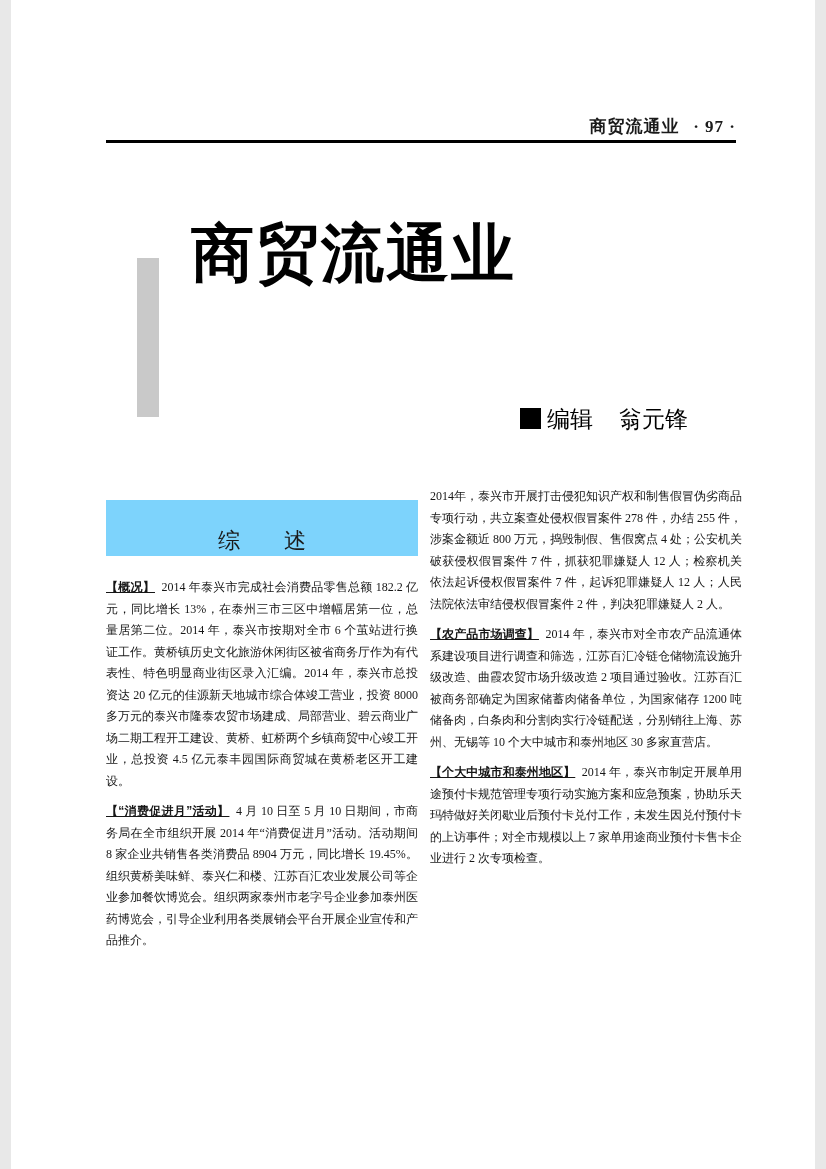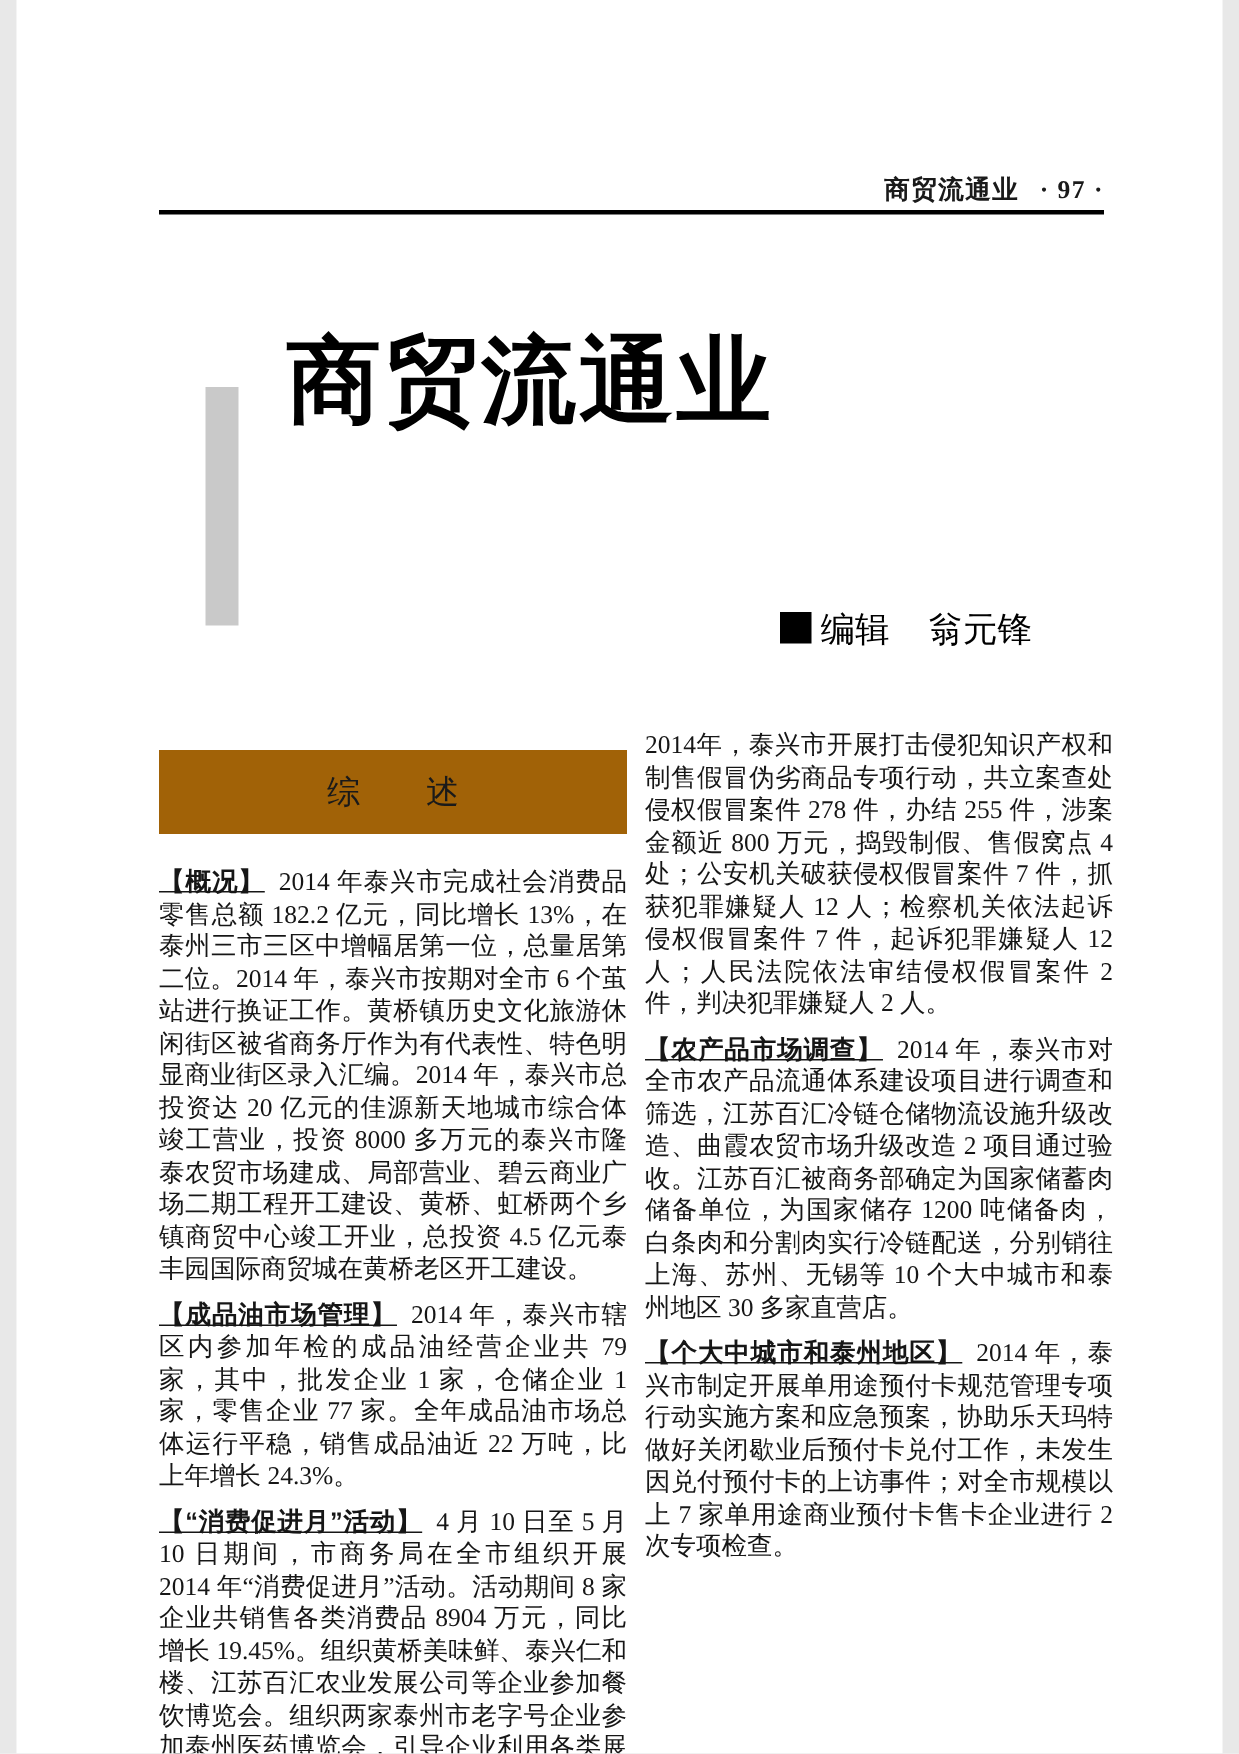--- a/index.html
+++ b/index.html
@@ -69,32 +69,32 @@
   
   .col {
     position: absolute;
     width: 312px;
   }
   .col-left  { left: 95px;  top: 500px; }
   .col-right { left: 419px; top: 486px; }
 
   .overview-box {
     height: 56px;
-    background: #a16207;
+    background: #7dd3fc;
     display: flex;
-    align-items: center;
+    align-items: flex-end;
     justify-content: center;
     font-family: "Liberation Sans", sans-serif;
     font-size: 22px;
     color: #1a1a1a;
     margin-bottom: 21px;
   }
 
   .para {
-    font-size: 17px;
+    font-size: 12px;
     line-height: 21.5px;
     text-align: justify;
     margin: 0 0 9px 0;
   }
   .para-head {
     font-weight: bold;
     font-family: "Liberation Sans", sans-serif;
     text-decoration: underline;
   }
   .para-head:not(:empty) { margin-right: 0.55em; }
@@ -119,23 +119,20 @@
 
   <div class="col col-left">
     <div class="overview-box">
       <span>综　　述</span>
     </div>
 
     <p class="para">
       <span class="para-head">【概况】</span><span>2014 年泰兴市完成社会消费品零售总额 182.2 亿元，同比增长 13%，在泰州三市三区中增幅居第一位，总量居第二位。2014 年，泰兴市按期对全市 6 个茧站进行换证工作。黄桥镇历史文化旅游休闲街区被省商务厅作为有代表性、特色明显商业街区录入汇编。2014 年，泰兴市总投资达 20 亿元的佳源新天地城市综合体竣工营业，投资 8000 多万元的泰兴市隆泰农贸市场建成、局部营业、碧云商业广场二期工程开工建设、黄桥、虹桥两个乡镇商贸中心竣工开业，总投资 4.5 亿元泰丰园国际商贸城在黄桥老区开工建设。</span>
     </p>
 
-    <p class="para">
-      <span class="para-head">【成品油市场管理】</span><span>2014 年，泰兴市辖区内参加年检的成品油经营企业共 79 家，其中，批发企业 1 家，仓储企业 1 家，零售企业 77 家。全年成品油市场总体运行平稳，销售成品油近 22 万吨，比上年增长 24.3%。</span>
-    </p>
 
     <p class="para">
       <span class="para-head">【“消费促进月”活动】</span><span>4 月 10 日至 5 月 10 日期间，市商务局在全市组织开展 2014 年“消费促进月”活动。活动期间 8 家企业共销售各类消费品 8904 万元，同比增长 19.45%。组织黄桥美味鲜、泰兴仁和楼、江苏百汇农业发展公司等企业参加餐饮博览会。组织两家泰州市老字号企业参加泰州医药博览会，引导企业利用各类展销会平台开展企业宣传和产品推介。</span>
     </p>
 
   </div>
 
   <div class="col col-right">
     <p class="para">
       <span class="para-head"></span><span>2014年，泰兴市开展打击侵犯知识产权和制售假冒伪劣商品专项行动，共立案查处侵权假冒案件 278 件，办结 255 件，涉案金额近 800 万元，捣毁制假、售假窝点 4 处；公安机关破获侵权假冒案件 7 件，抓获犯罪嫌疑人 12 人；检察机关依法起诉侵权假冒案件 7 件，起诉犯罪嫌疑人 12 人；人民法院依法审结侵权假冒案件 2 件，判决犯罪嫌疑人 2 人。</span>

